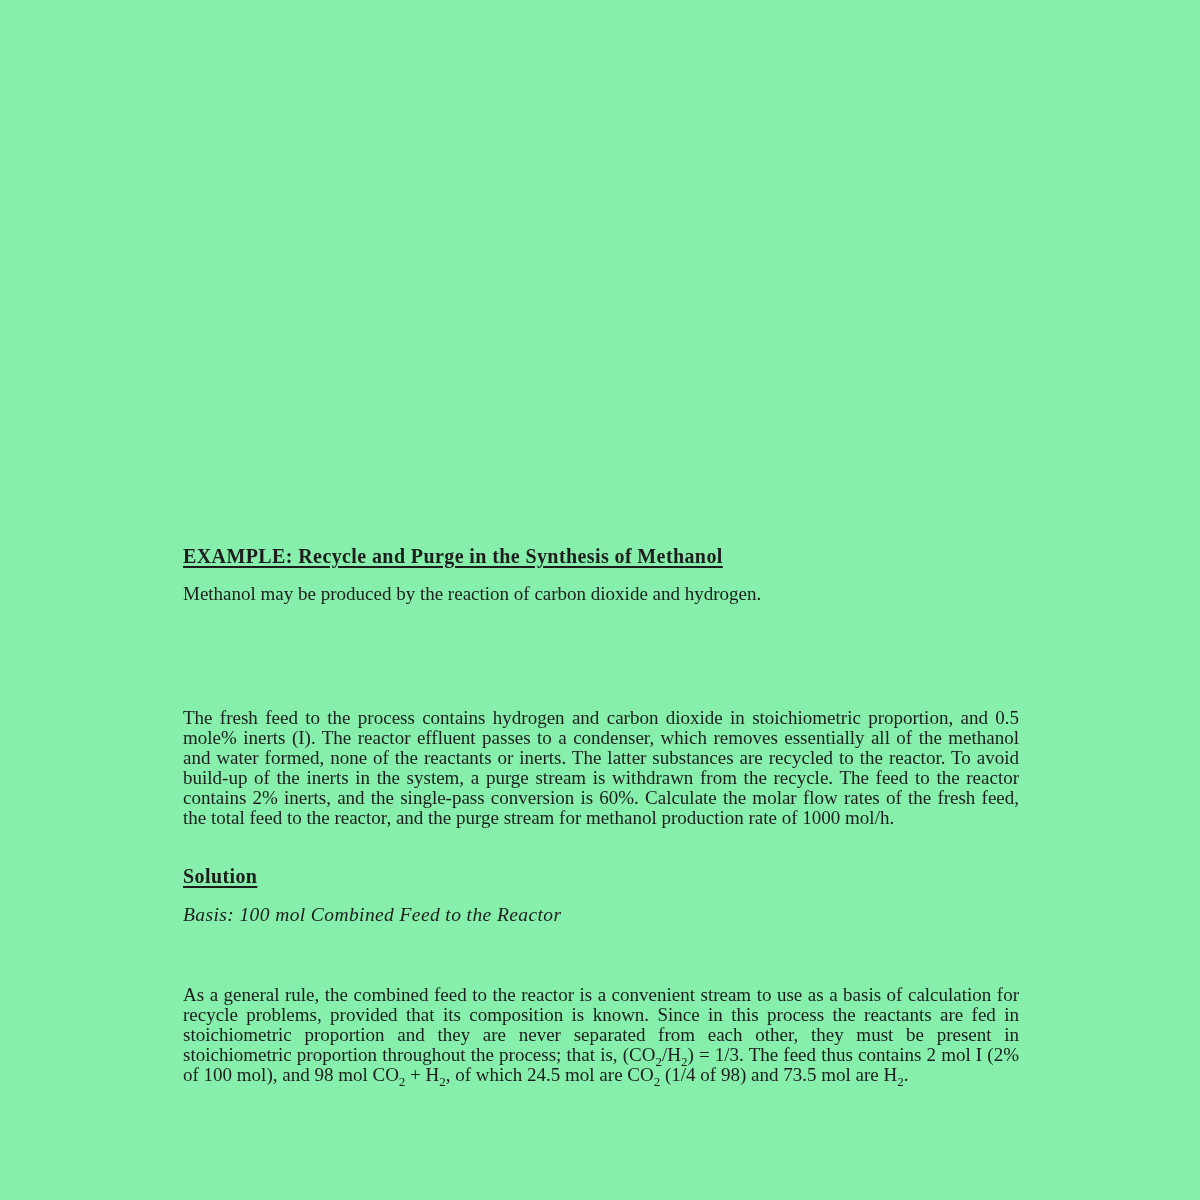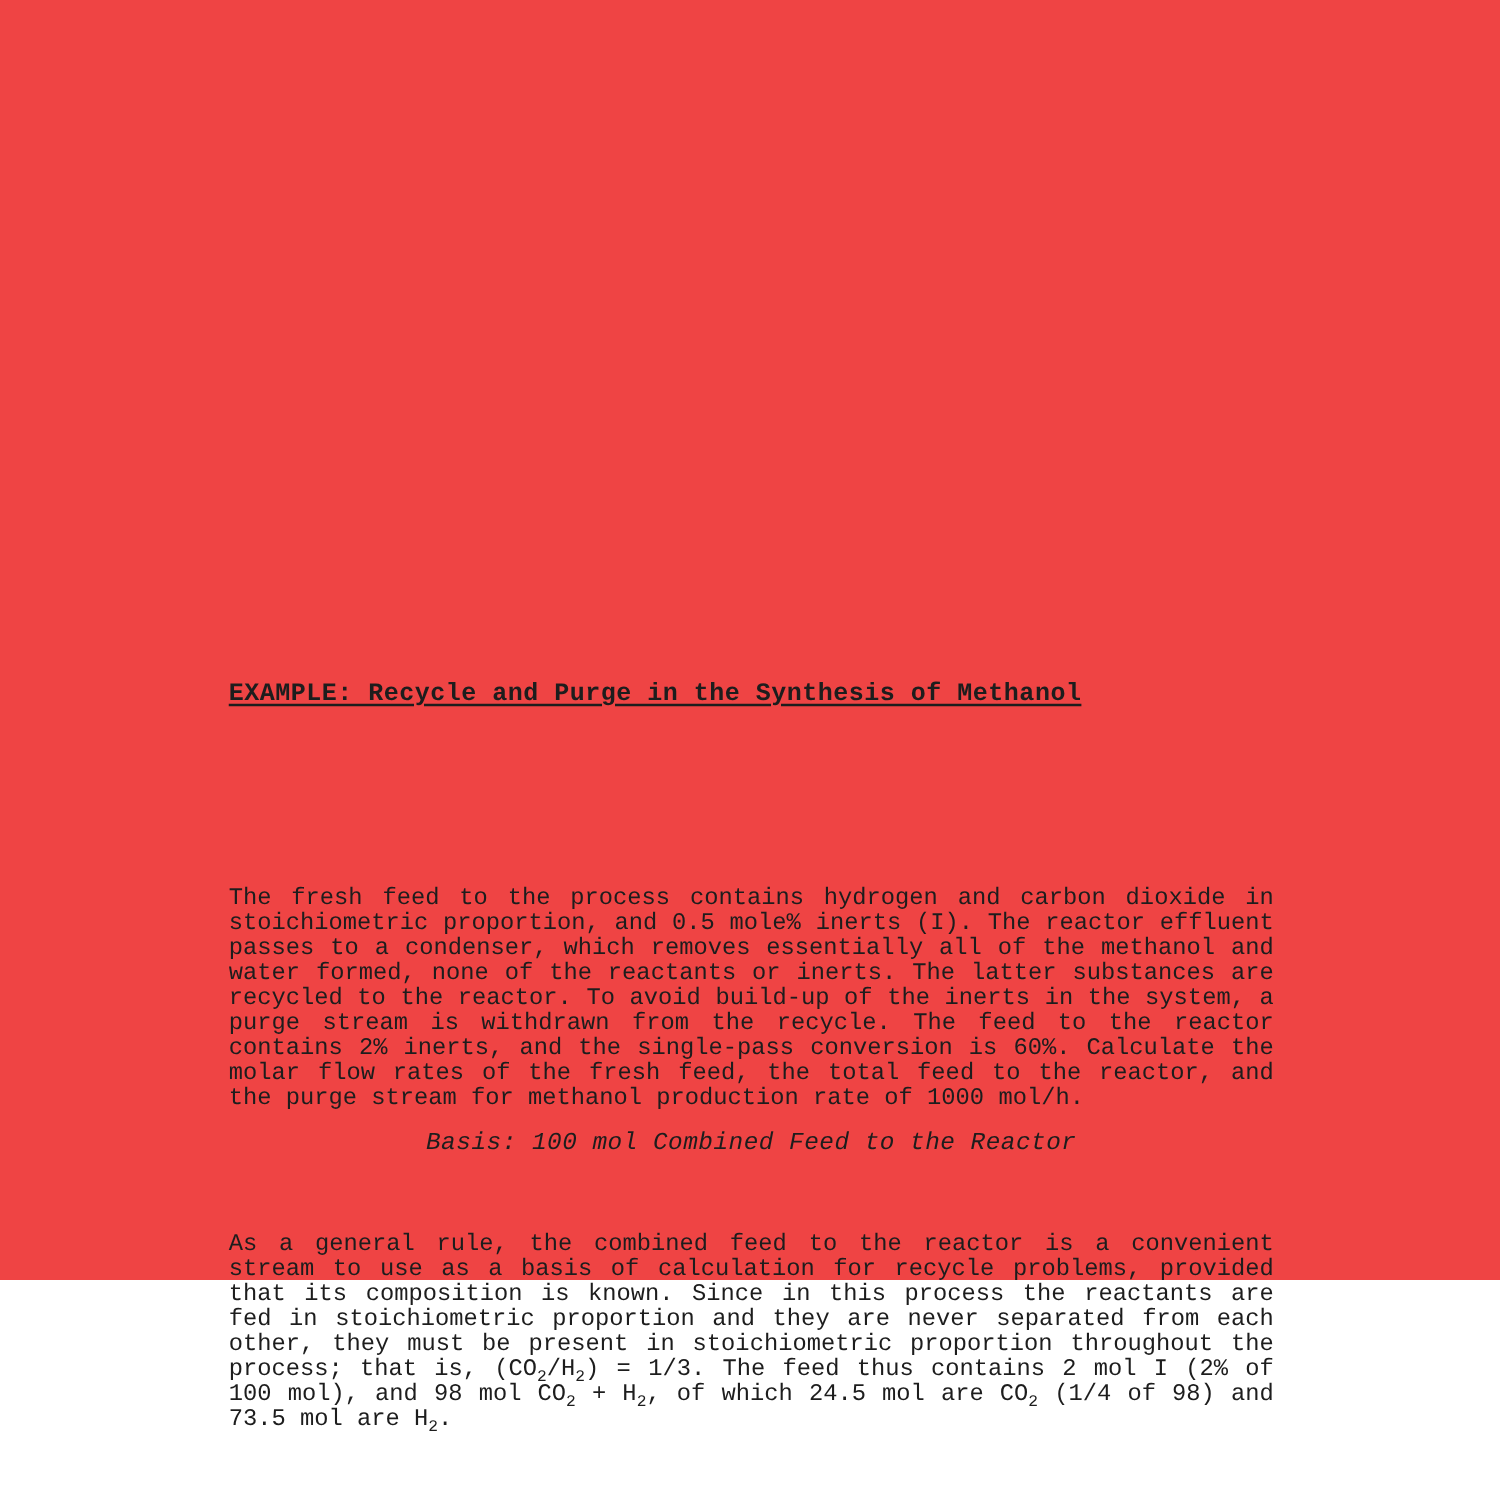--- a/index.html
+++ b/index.html
@@ -5,23 +5,23 @@
   html, body {
     margin: 0;
     padding: 0;
     width: 1200px;
     height: 1200px;
     overflow: hidden;
   }
   .page {
     position: relative;
     width: 1200px;
-    height: 1024px;
-    background: #ef4444;
-    font-family: Liberation Mono, monospace;
+    height: 1200px;
+    background: #86efac;
+    font-family: Liberation Serif, serif;
     color: #1d1d1d;
   }
   .block {
     position: absolute;
     left: 183px;
     width: 836px;
     margin: 0;
   }
   .doc-heading {
     font-size: 20px;
@@ -70,23 +70,25 @@
     color: #2a2a2a;
   }
 </style>
 </head>
 <body style="background: rgb(255, 255, 255);">
 
 <div class="page" style="color: rgb(29, 29, 29);">
 
   <div class="block doc-heading" style="top: 545px;">EXAMPLE: Recycle and Purge in the Synthesis of Methanol</div>
 
+  <p class="block body-text" style="top: 584px;">Methanol may be produced by the reaction of carbon dioxide and hydrogen.</p>
 
 
   <p class="block body-text justified" style="top: 668px;">The fresh feed to the process contains hydrogen and carbon dioxide in stoichiometric proportion, and 0.5 mole% inerts (I). The reactor effluent passes to a condenser, which removes essentially all of the methanol and water formed, none of the reactants or inerts. The latter substances are recycled to the reactor. To avoid build-up of the inerts in the system, a purge stream is withdrawn from the recycle. The feed to the reactor contains 2% inerts, and the single-pass conversion is 60%. Calculate the molar flow rates of the fresh feed, the total feed to the reactor, and the purge stream for methanol production rate of 1000 mol/h.</p>
 
+  <div class="block doc-heading" style="top: 865px;">Solution</div>
 
-  <p class="block body-text basis-line" style="top: 904px; text-align: center;">Basis: 100 mol Combined Feed to the Reactor</p>
+  <p class="block body-text basis-line" style="top: 904px;">Basis: 100 mol Combined Feed to the Reactor</p>
 
   <p class="block body-text justified" style="top: 945px;"><span>As a general rule, the combined feed to the reactor is a convenient stream to use as a basis of calculation for recycle problems, provided that its composition is known. Since in this process the reactants are fed in stoichiometric proportion and they are never separated from each other, they must be present in stoichiometric proportion throughout the process; that is, (CO</span><sub>2</sub><span>/H</span><sub>2</sub><span>) = 1/3. The feed thus contains 2 mol I (2% of 100 mol), and 98 mol CO</span><sub>2</sub><span> + H</span><sub>2</sub><span>, of which 24.5 mol are CO</span><sub>2</sub><span> (1/4 of 98) and 73.5 mol are H</span><sub>2</sub><span>.</span></p>
 
 
 </div>
 
 </body></html>

